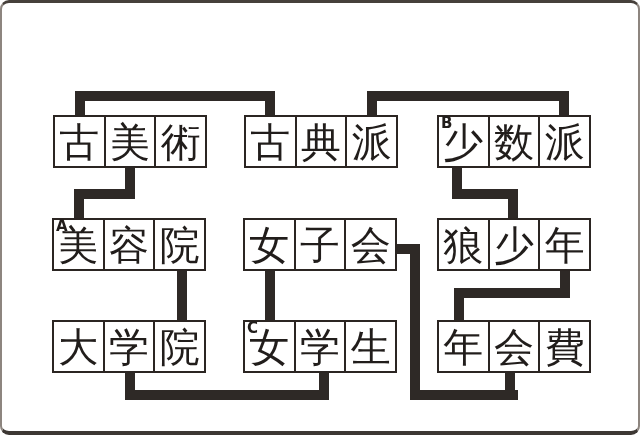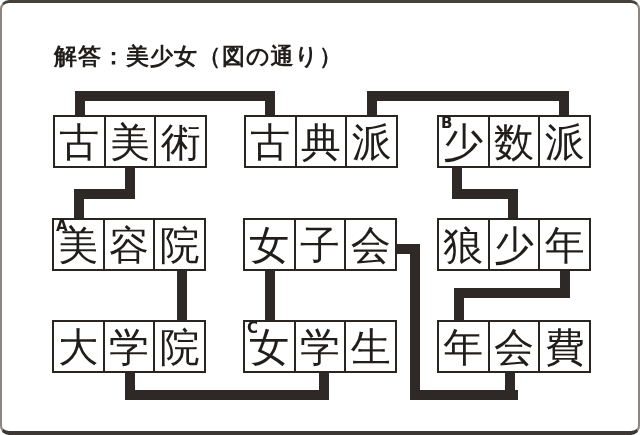--- a/index.html
+++ b/index.html
@@ -48,21 +48,20 @@
   
   #b0{left:51px;top:112px;}  #b1{left:242px;top:112px;} #b2{left:435px;top:112px;}
   #b3{left:50px;top:215px;}  #b4{left:241px;top:215px;} #b5{left:435px;top:215px;}
   #b6{left:50px;top:317px;}  #b7{left:241px;top:317px;} #b8{left:435px;top:317px;}
 </style>
 </head>
 <body>
 
 <div class="card">
 
-  <div class="title">解答：美少女（図の通り）</div>
 
   <div class="word-box" id="b0">
     <span class="cell">古</span>
     <span class="cell">美</span>
     <span class="cell">術</span>
   </div>
   <div class="word-box" id="b1">
     <span class="cell">古</span>
     <span class="cell">典</span>
     <span class="cell">派</span>

